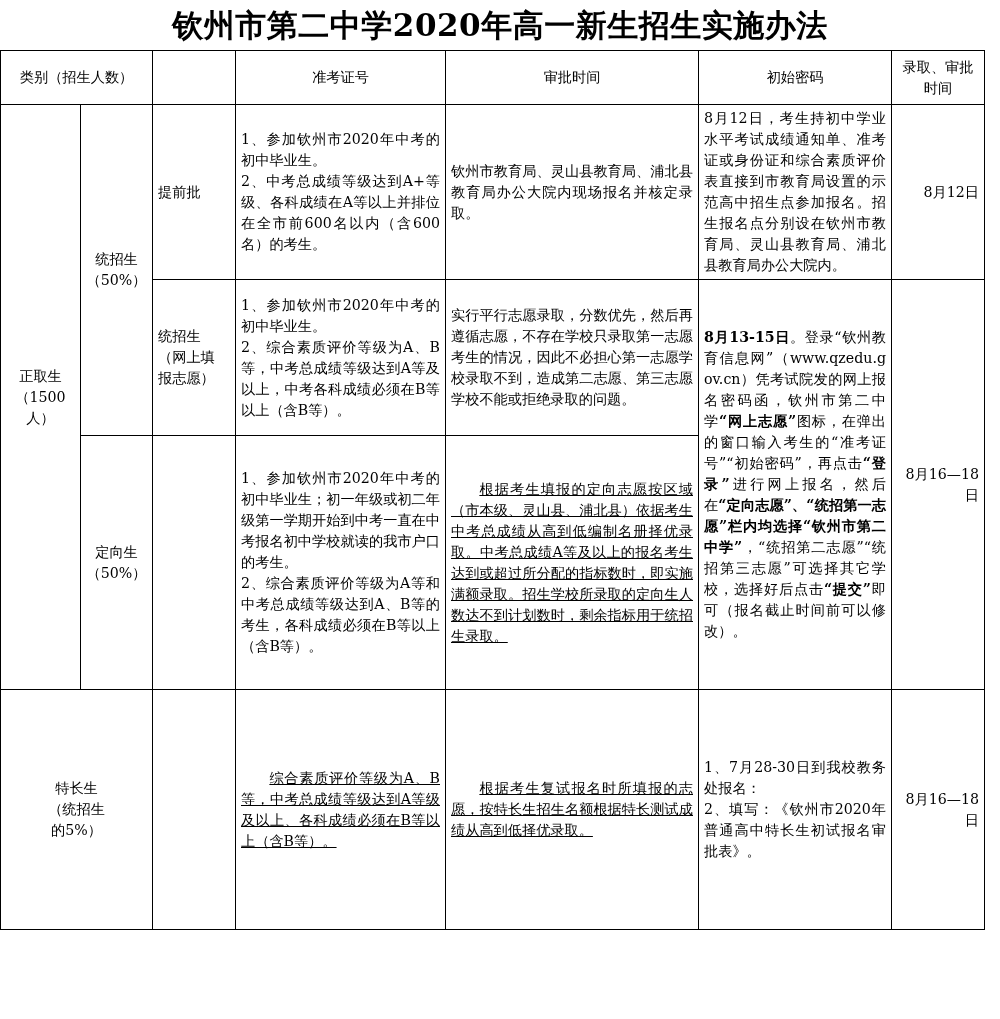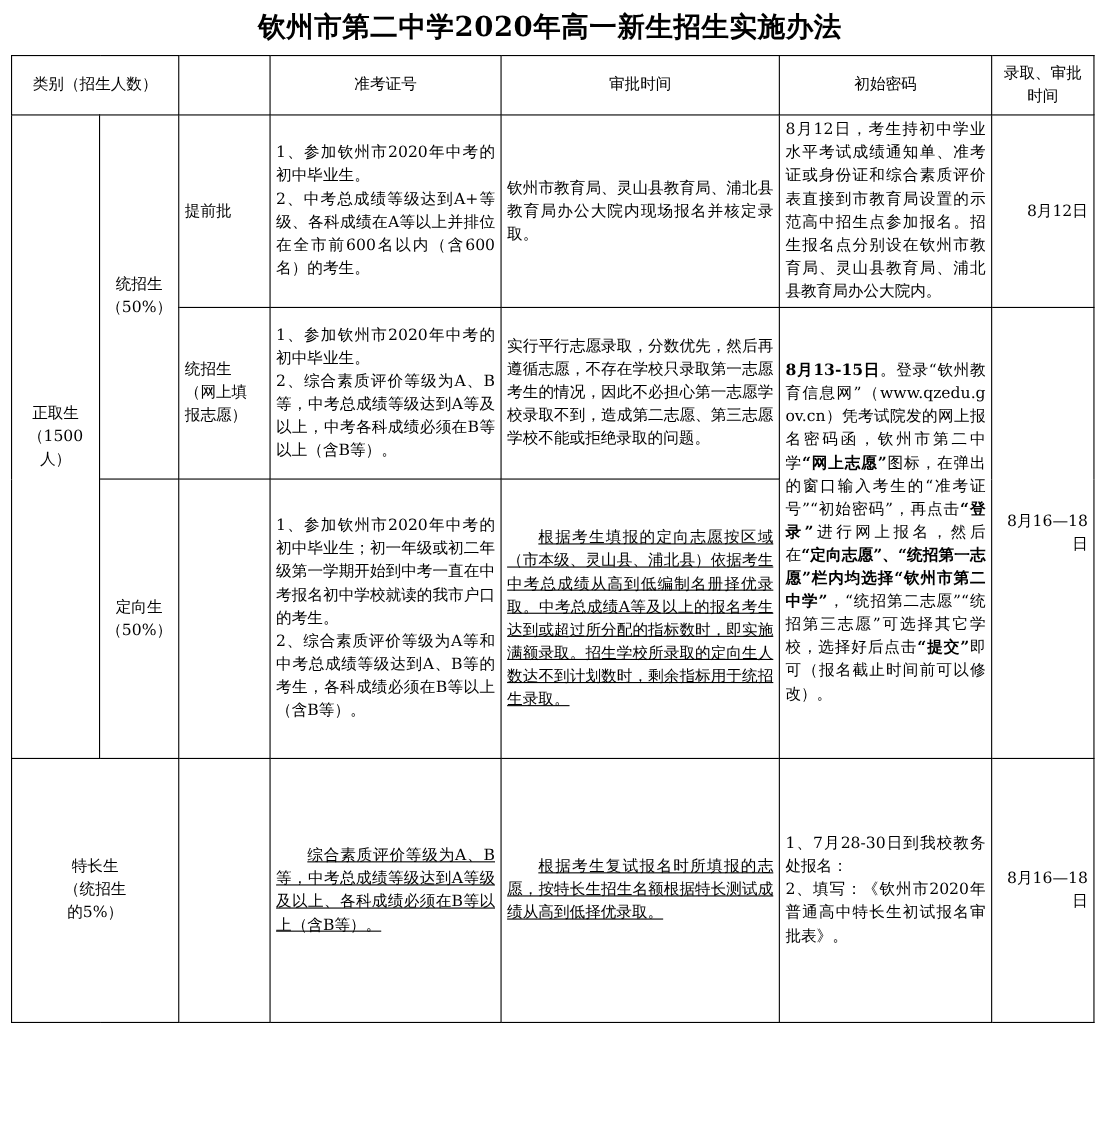--- a/index.html
+++ b/index.html
@@ -8,32 +8,32 @@
     background:#ffffff;
     font-family:"DejaVu Serif","Liberation Serif",serif;
     color:#000;
     overflow:hidden;
   }
   .page{position:relative;width:1000px;height:1019px;box-sizing:border-box;}
 
   .doc-title{
     text-align:center;
     font-weight:bold;
-    font-size:25px;
+    font-size:31px;
     line-height:30px;
     letter-spacing:0.5px;
     padding-top:10px;
     padding-bottom:10px;
     font-family:"DejaVu Serif","Liberation Serif",serif;
   }
 
   table.main{
     border-collapse:collapse;
     width:984px;
-    margin:0 10px;
+    margin:0 0;
     table-layout:fixed;
   }
   table.main td,table.main th{
     border:1.2px solid #000;
     vertical-align:middle;
     padding:3px 5px;
     font-size:14.2px;
     line-height:21px;
     font-weight:normal;
     box-sizing:border-box;

